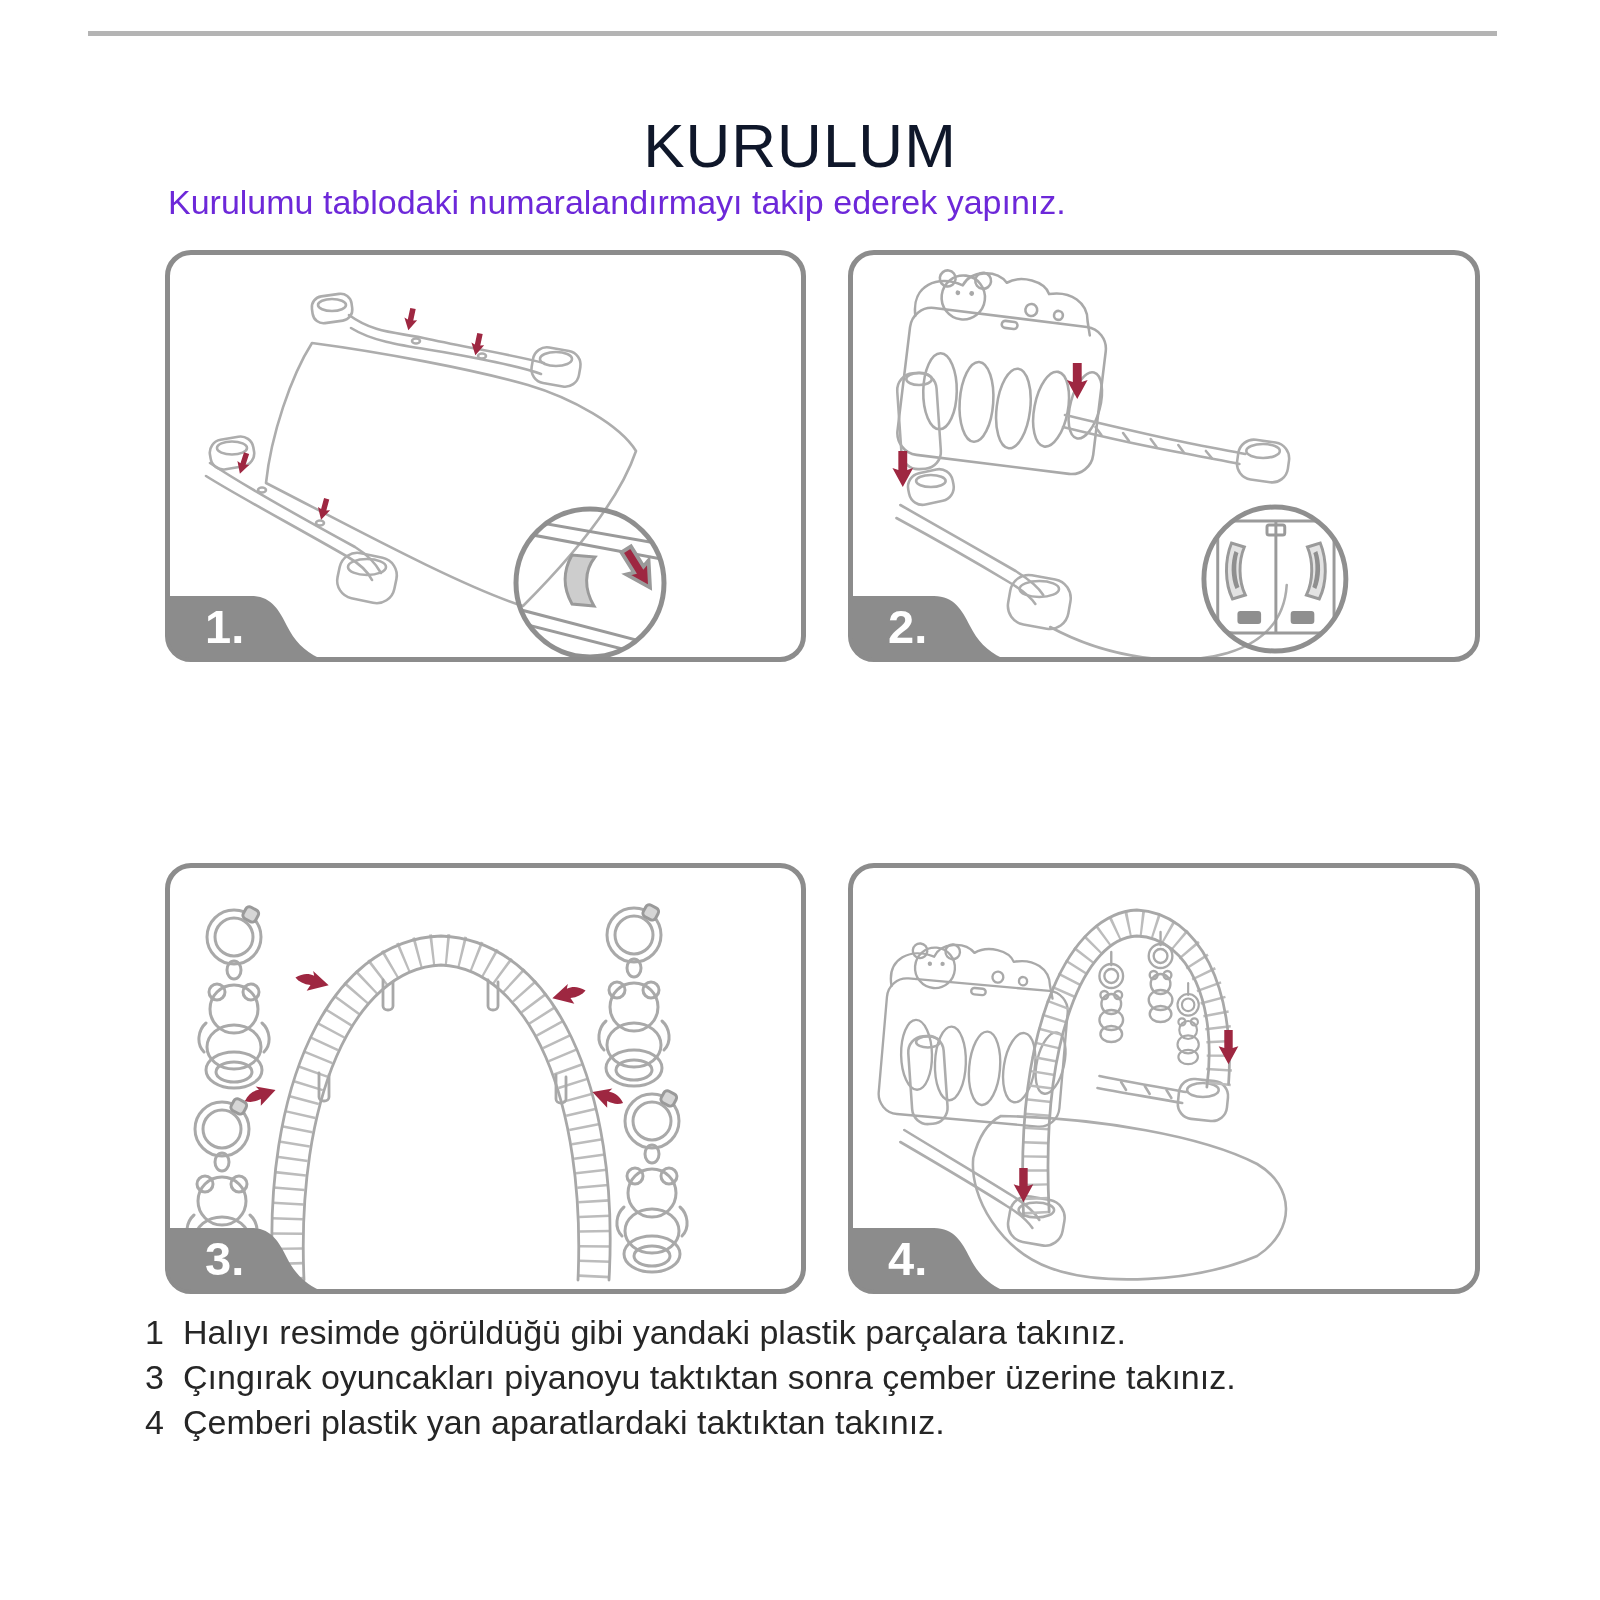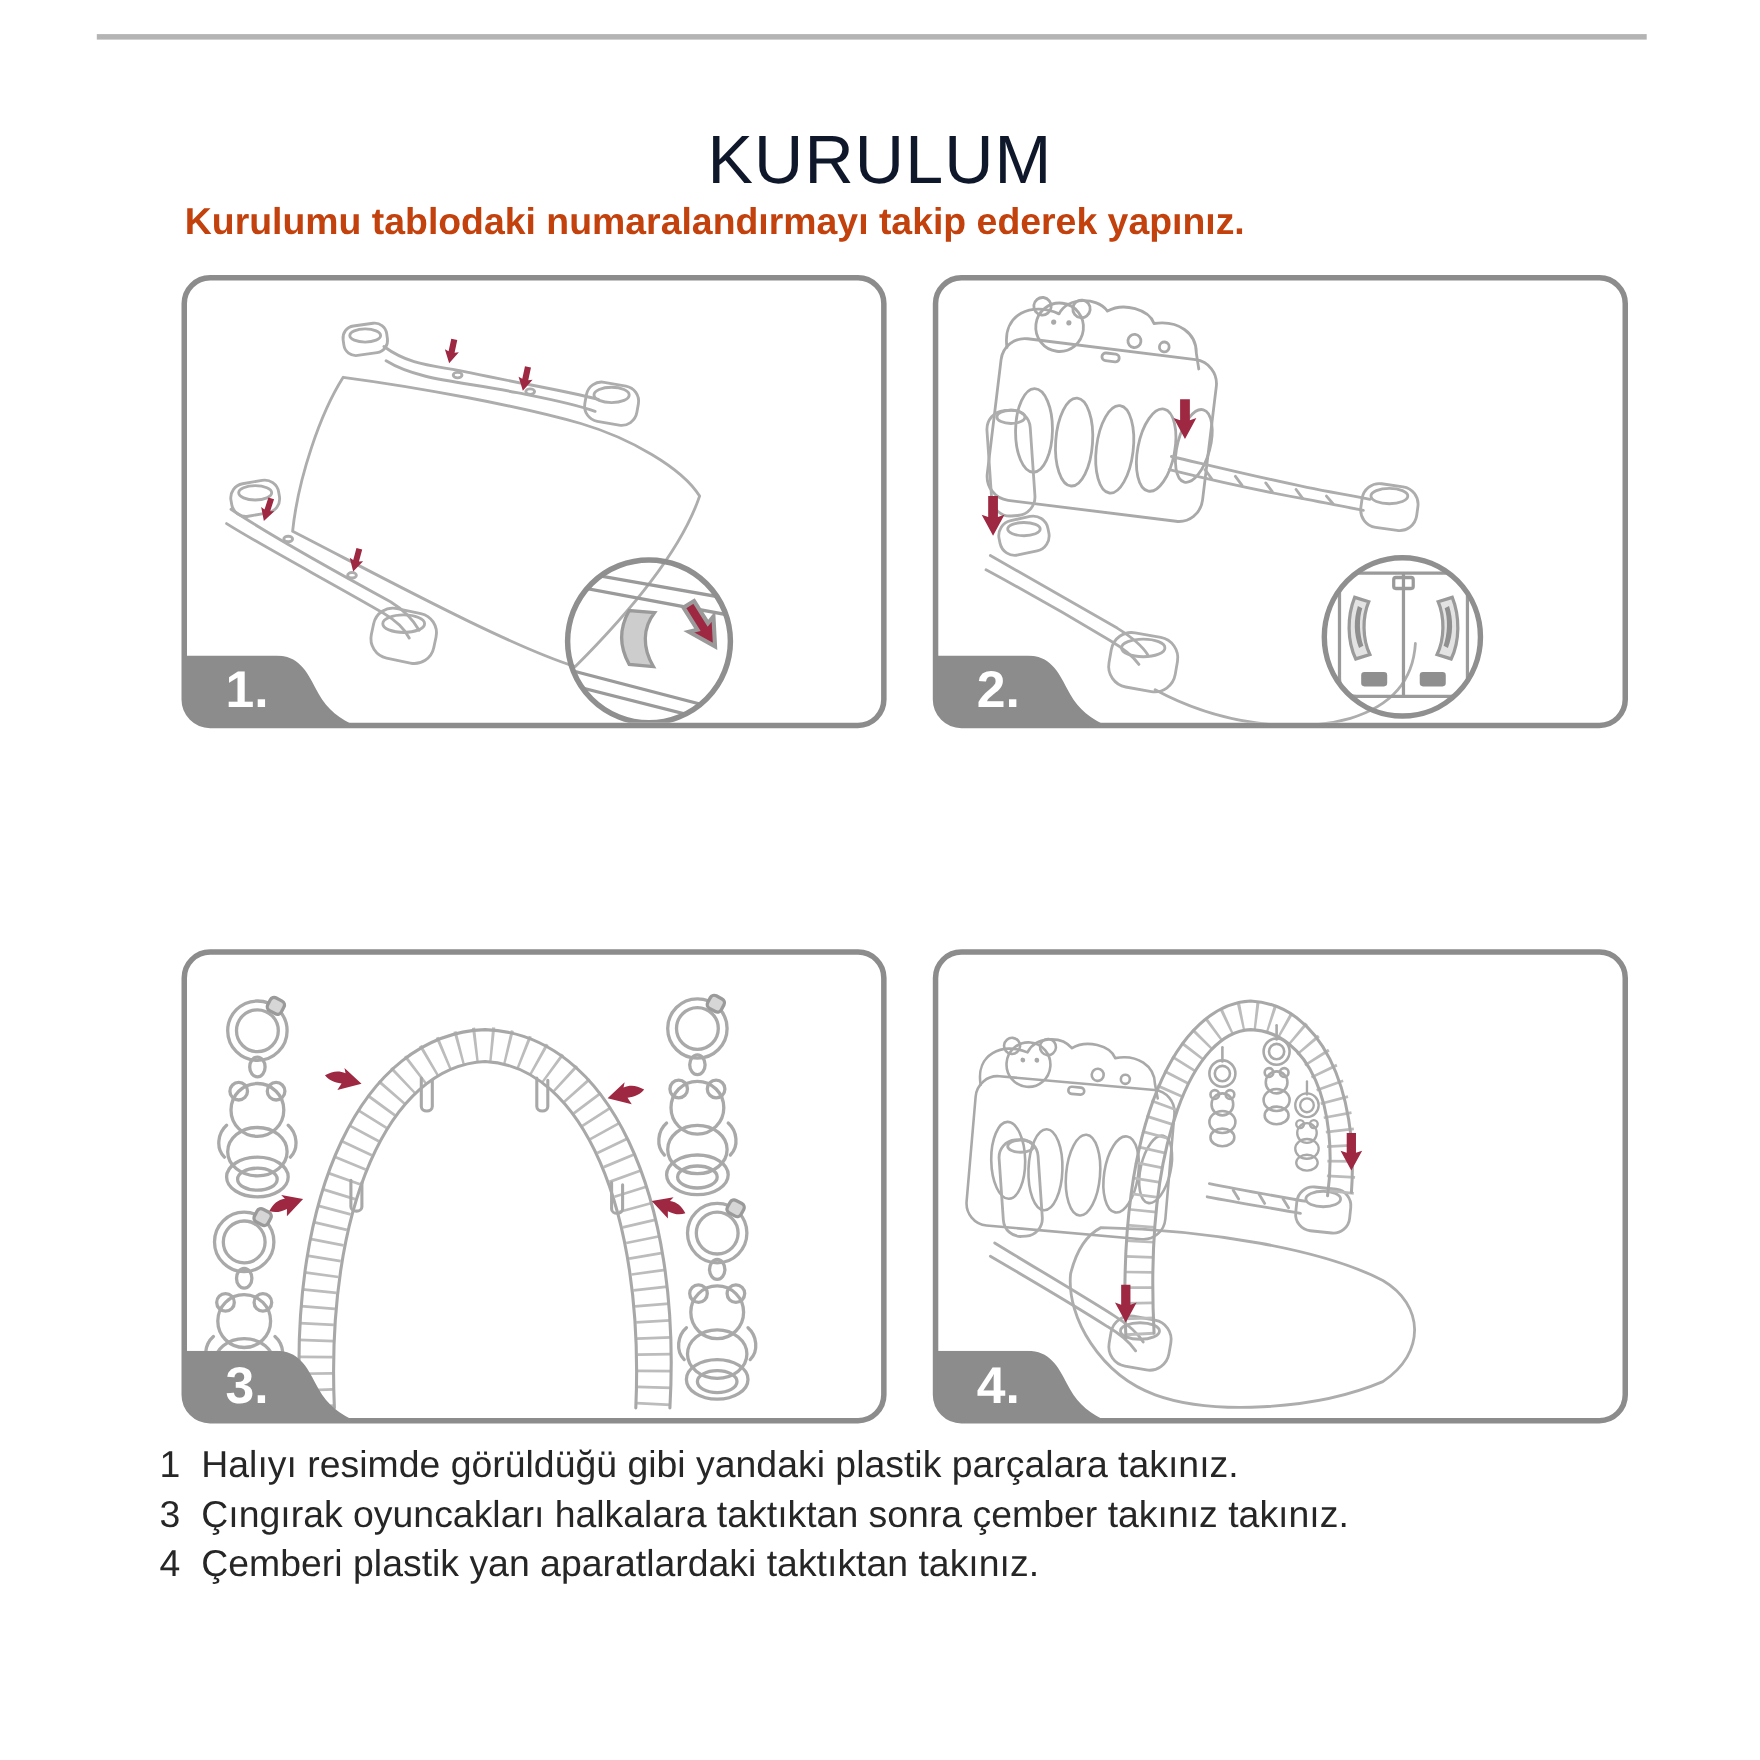--- a/index.html
+++ b/index.html
@@ -17,21 +17,21 @@
     background:#b4b4b4;
   }
   .title{
     position:absolute;left:0;right:0;top:68px;
     text-align:center;
     font-size:62px;letter-spacing:1px;
     color:#0f172a;font-weight:400;
   }
   .subtitle{
     position:absolute;left:168px;top:183px;
-    font-size:34px;color:#c2410c;font-weight:bold;
+    font-size:34px;color:#6d28d9;
   }
   .panel{
     position:absolute;
     box-sizing:border-box;
     border:5px solid #8c8c8c;
     border-radius:26px;
     background:#ffffff;
   }
   #panel1{left:165px;top:250px;width:641px;height:412px;}
   #panel2{left:848px;top:250px;width:632px;height:412px;}
@@ -290,17 +290,17 @@
     <div class="tab">
       <svg viewBox="0 0 150 62">
           <use href="#tabShape"></use>
         </svg>
       <div class="tab-num">4.</div>
     </div>
   </div>
 
   <div class="instructions">
     <p class="instr"><span class="instr-num">1</span><span class="instr-text">Halıyı resimde görüldüğü gibi yandaki plastik parçalara takınız.</span></p>
-    <p class="instr"><span class="instr-num">3</span><span class="instr-text">Çıngırak oyuncakları halkalara taktıktan sonra çember takınız takınız.</span></p>
+    <p class="instr"><span class="instr-num">3</span><span class="instr-text">Çıngırak oyuncakları piyanoyu taktıktan sonra çember üzerine takınız.</span></p>
     <p class="instr"><span class="instr-num">4</span><span class="instr-text">Çemberi plastik yan aparatlardaki taktıktan takınız.</span></p>
   </div>
 
 </div>
 
 </body></html>

